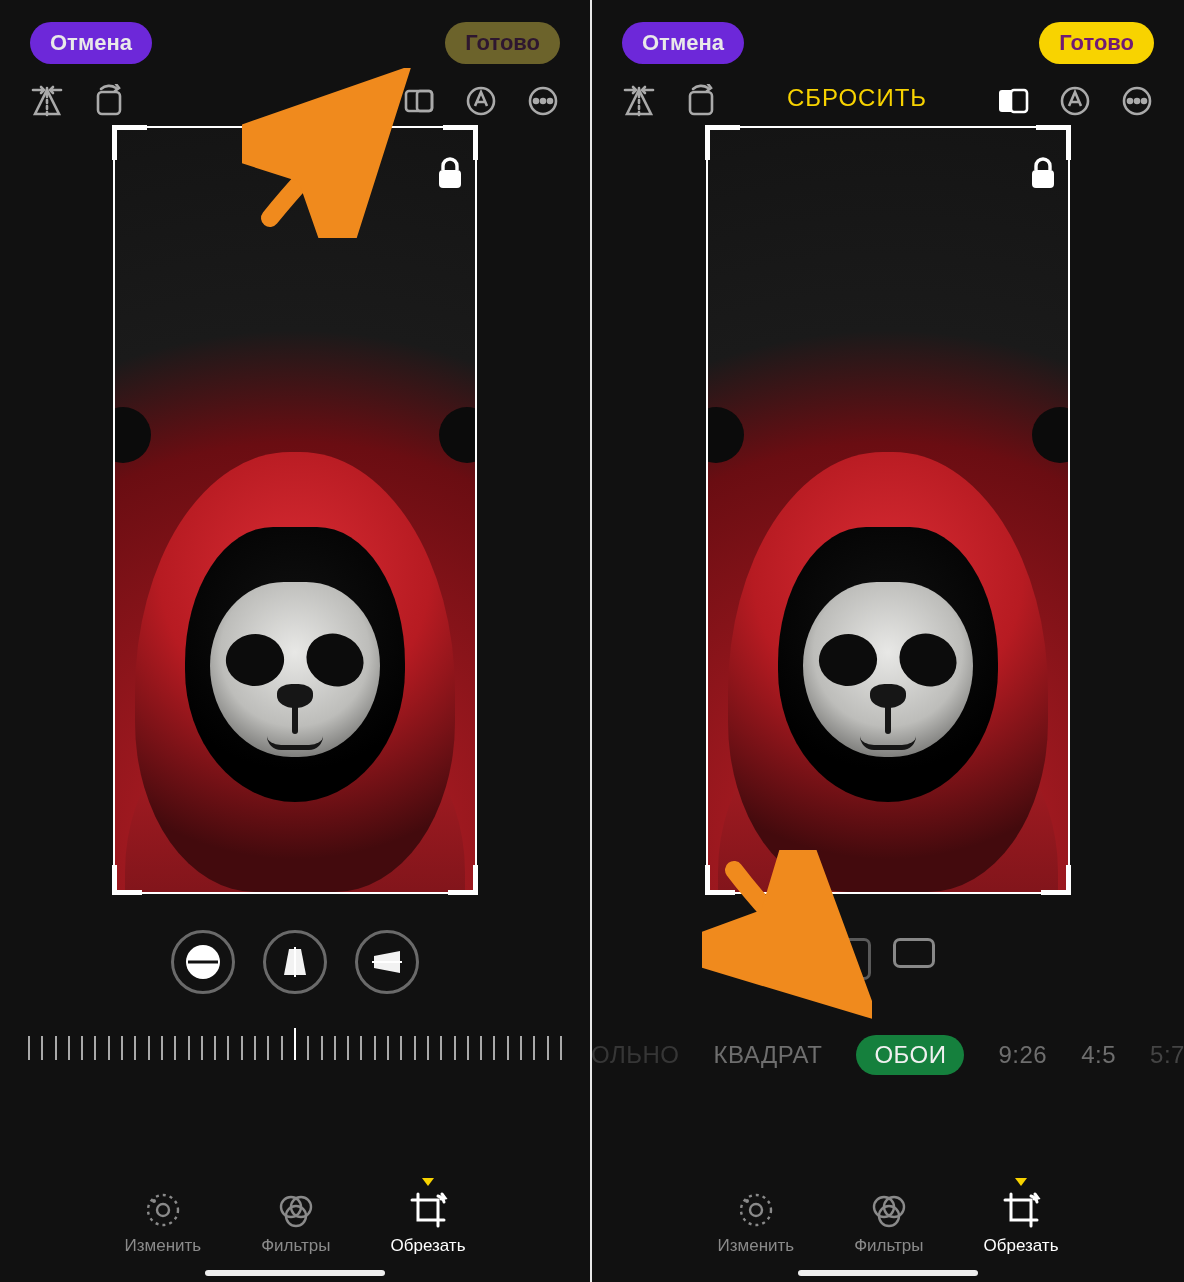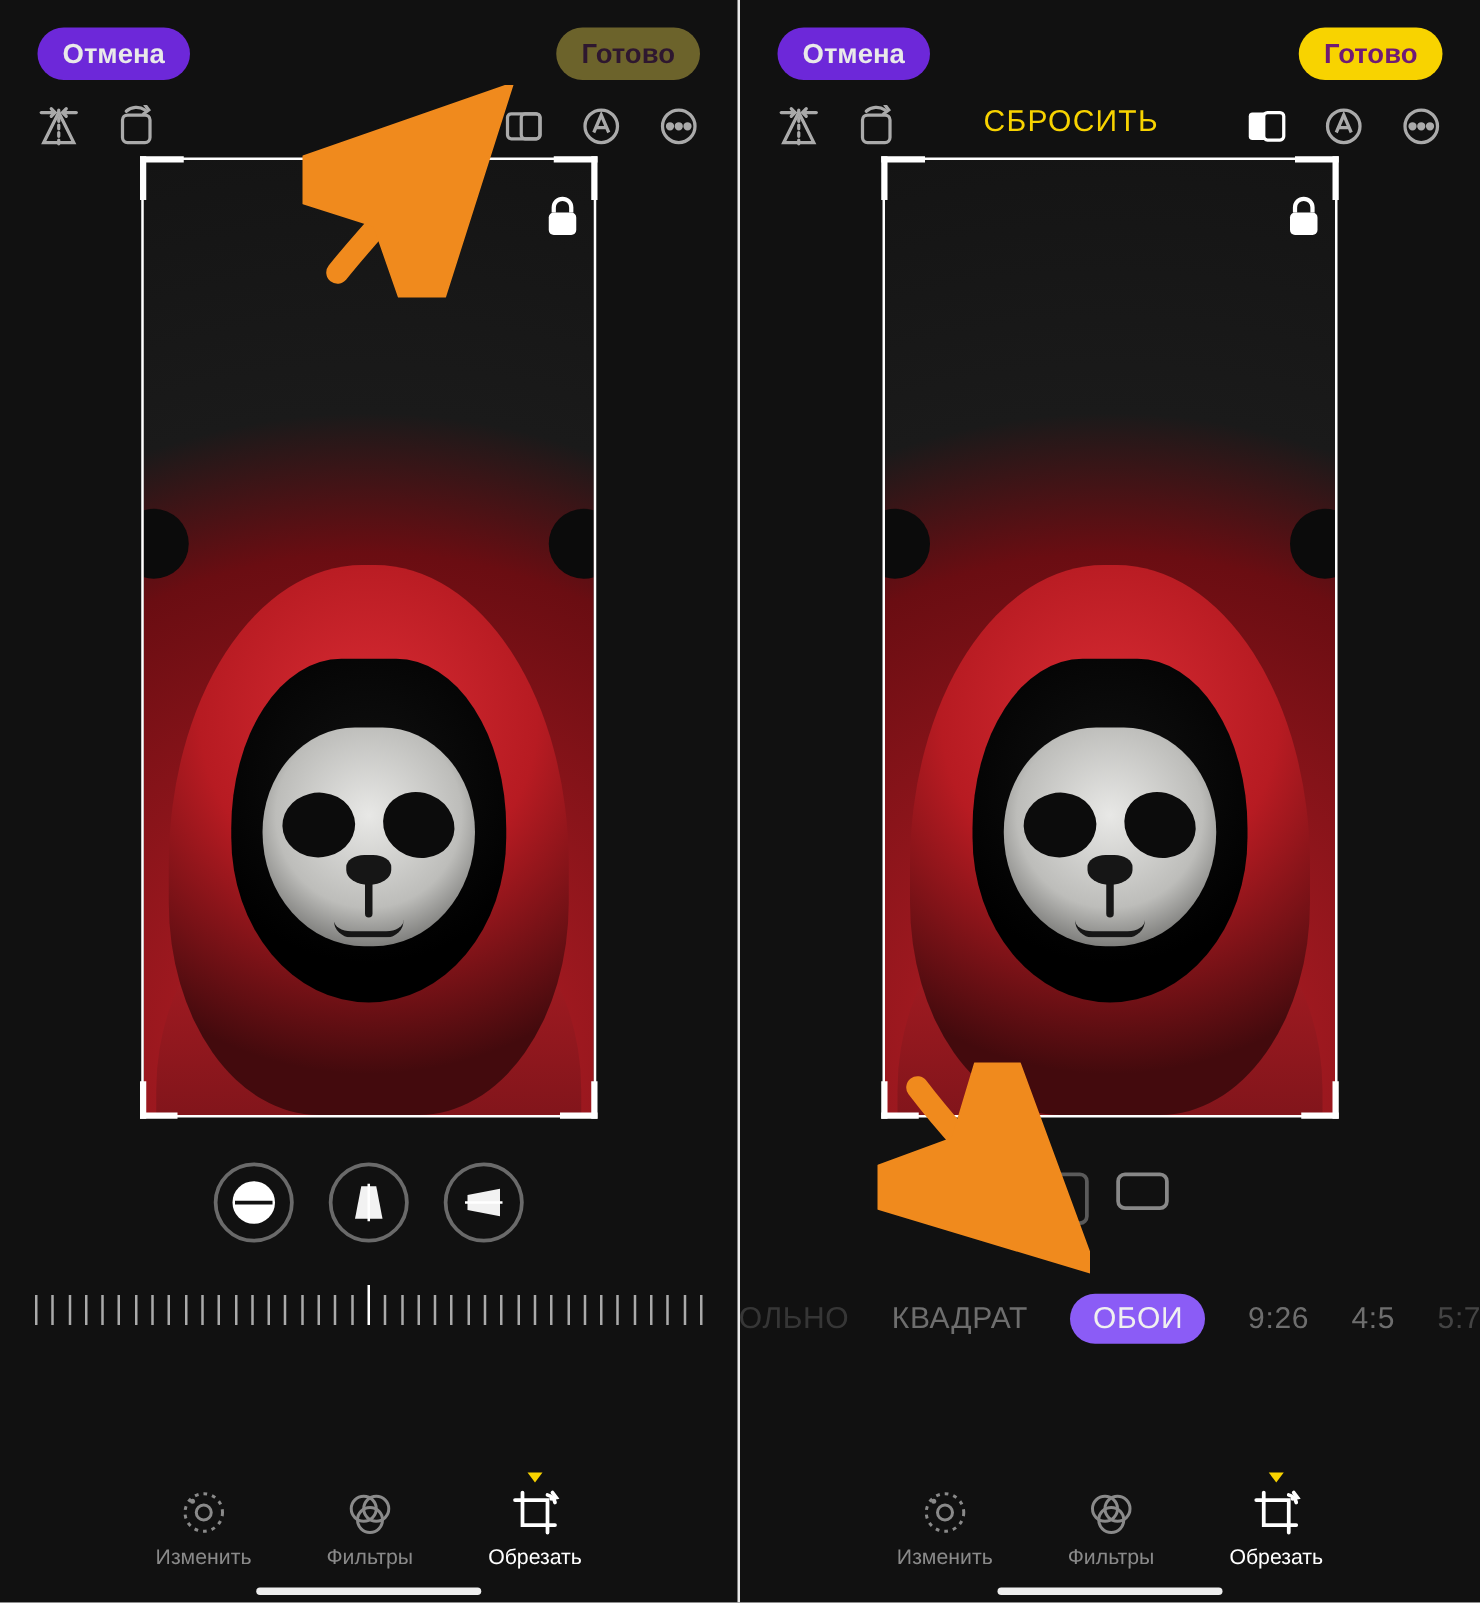--- a/index.html
+++ b/index.html
@@ -160,21 +160,21 @@
   
   .aspects {
     margin-top:55px;
     display:flex; gap:34px;
     justify-content:center; align-items:center;
     font-size:24px; color:#6e6e6e;
     letter-spacing:.5px;
   }
   .aspects .chip {
     padding:6px 18px; border-radius:20px;
-    color:#f0f0f0; background:#8b5cf6;
+    color:#f0f0f0; background:#15803d;
   }
 
   
   .tabbar {
     position:absolute; left:0; right:0; bottom:26px;
     display:flex; justify-content:center; gap:60px;
   }
   .tab { display:flex; flex-direction:column; align-items:center; gap:6px; color:#8a8a8a; font-size:17px; }
   .tab.active { color:#ffffff; }
   .tab .dot { width:0;height:0;border-left:6px solid transparent;border-right:6px solid transparent;border-top:8px solid #f8d300; margin-bottom:-2px; visibility:hidden; }

